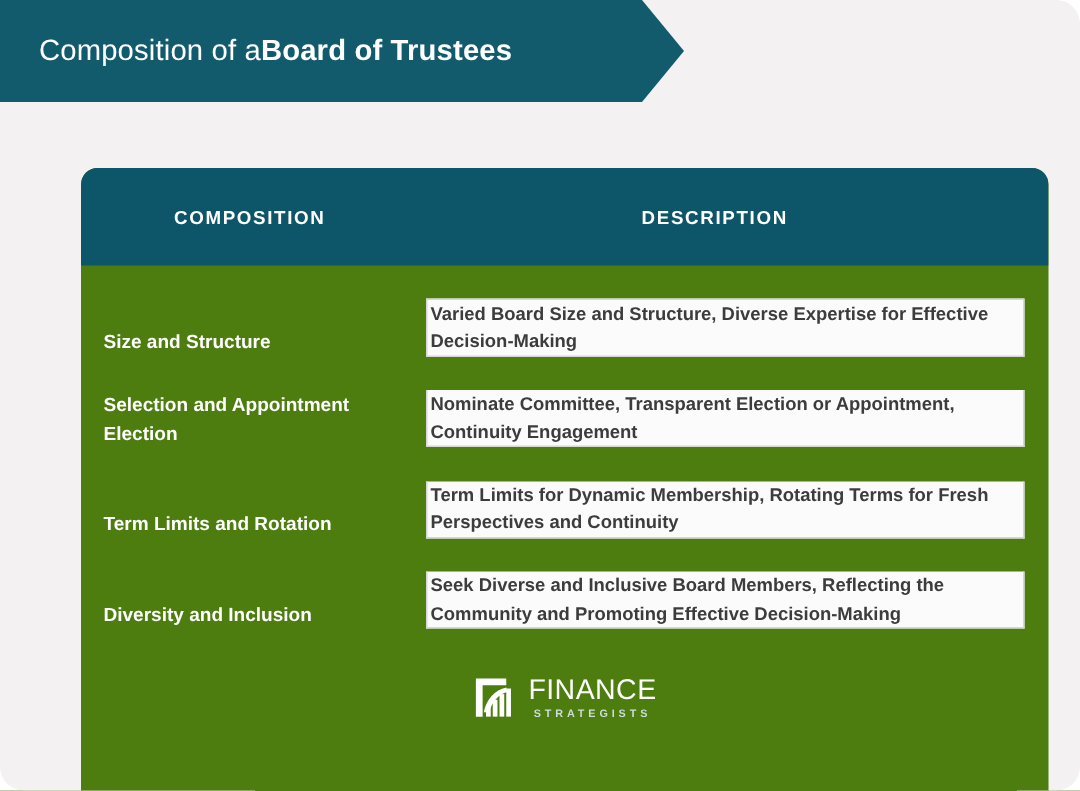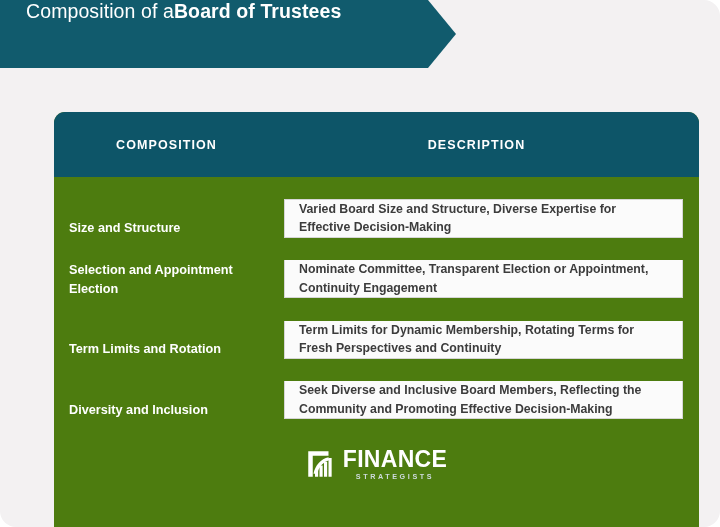--- a/index.html
+++ b/index.html
@@ -52,20 +52,21 @@
     background: #115b6d;
     -webkit-clip-path: polygon(0 0, 428px 0, 456px 34px, 428px 68px, 0 68px);
     clip-path: polygon(0 0, 428px 0, 456px 34px, 428px 68px, 0 68px);
   }
   .banner-title {
     position: absolute;
     left: 26px;
     top: 0;
     height: 68px;
     display: flex;
+    align-items: center;
     font-size: 19.5px;
     letter-spacing: 0.1px;
     color: #ffffff;
     white-space: nowrap;
   }
   .banner-title .light { font-weight: 400; }
   .banner-title .bold  { font-weight: 700; }
 
   
   .card {
@@ -137,21 +138,21 @@
   .row-desc {
     flex: 1;
     margin-right: 16px;
     box-sizing: border-box;
     background: #fbfbfb;
     border-left: 1px solid #d6d6d6;
     border-right: 1px solid #d6d6d6;
     border-bottom: 1px solid #d6d6d6;
     display: flex;
     align-items: center;
-    padding: 0 14px;
+    padding: 0 2px;
     color: #3c3c3c;
     font-size: 12.3px;
     font-weight: 700;
     line-height: 1.5;
   }
   .row:first-child .row-desc {
     border-top: 1px solid #d6d6d6;
   }
   .row:last-child .row-desc {
     border-bottom: 1px solid #d6d6d6;
@@ -173,22 +174,22 @@
     height: 30px;
     flex: 0 0 auto;
   }
   .logo-text {
     display: flex;
     flex-direction: column;
     justify-content: center;
     line-height: 1;
   }
   .logo-word {
-    font-size: 23px;
-    font-weight: 700;
+    font-size: 19px;
+    font-weight: 400;
     color: #ffffff;
     letter-spacing: 0.3px;
   }
   .logo-sub {
     font-size: 7.2px;
     font-weight: 700;
     color: #cfdbde;
     letter-spacing: 2.6px;
     margin-top: 2px;
     text-align: center;

